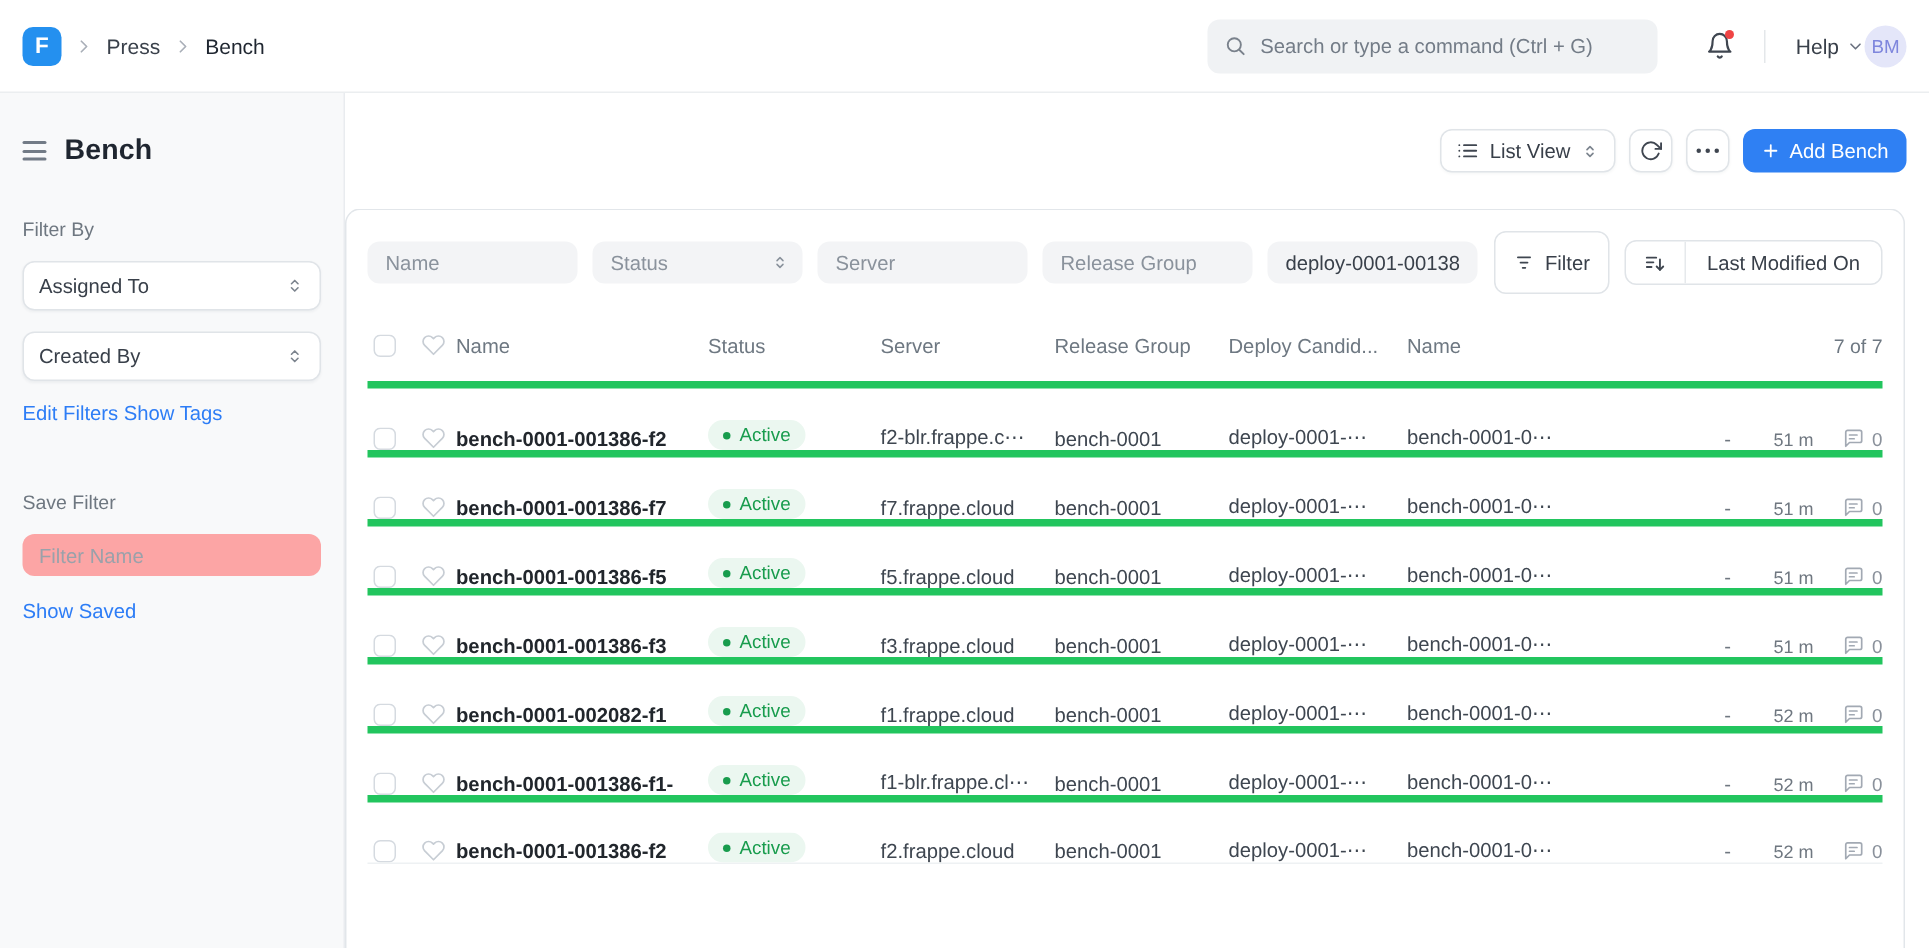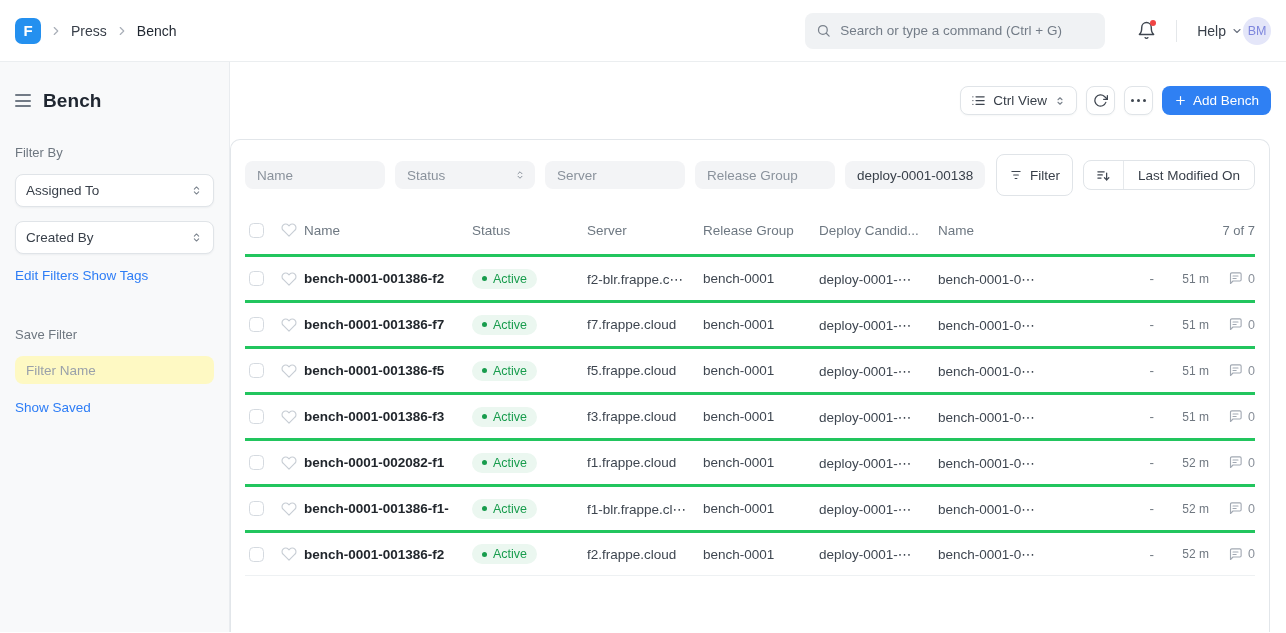--- a/index.html
+++ b/index.html
@@ -83,21 +83,21 @@
   .panel-label { font-size:13px; color:#6E7780; margin:6px 0 14px; }
   .side-select {
     height:33px; background:#fff; border:1px solid #E0E4E8; border-radius:8px;
     box-shadow:0 1px 2px rgba(25,39,52,.05);
     display:flex; align-items:center; justify-content:space-between;
     padding:0 10px; margin-bottom:14px; cursor:pointer; color:#39404A;
   }
   .side-link { font-size:13.5px; color:#2D7DF6; margin:0 0 14px; cursor:pointer; display:inline-block; }
   .save-label { margin-top:30px; }
   .side-input {
-    width:100%; height:28px; background:#fef9c3; border:none; border-radius:8px;
+    width:100%; height:28px; background:#fca5a5; border:none; border-radius:8px;
     padding:0 11px; font-size:13.5px; color:#39404A; outline:none; font-family:inherit;
     margin-bottom:16px;
   }
   .side-input::placeholder { color:#9AA1AA; }
 
   
   .card {
     flex:1; margin-right:16px; background:#fff;
     border:1px solid #E2E6EA; border-bottom:none;
     border-radius:10px 10px 0 0; padding:14px 14px 0;
@@ -129,22 +129,22 @@
     border-left:1px solid #E6E9EC; display:flex; align-items:center;
     padding:0 14px; font-size:13.5px; color:#383F49; cursor:pointer; white-space:nowrap;
   }
 
   
   .t-head {
     display:flex; align-items:center; height:48px; margin-top:10px;
     color:#6E7882; font-size:13.5px;
   }
   .t-row {
-    display:flex; align-items:center; height:46px;
-    border-top:3px solid #22c55e; cursor:pointer;
+    display:flex; align-items:flex-end; height:46px;
+    border-top:5px solid #22c55e; cursor:pointer;
   }
   .t-row:last-child { border-bottom:1px solid #EEF1F3; }
   .cell { white-space:nowrap; overflow:hidden; padding-right:10px; }
   .c-check { flex:0 0 36px; padding:0; }
   .c-heart { flex:0 0 23px; padding:0; }
   .c-name   { flex:0 0 168px; }
   .c-status { flex:0 0 115px; }
   .c-server { flex:0 0 116px; }
   .c-rg     { flex:0 0 116px; }
   .c-deploy { flex:0 0 119px; }
@@ -261,21 +261,21 @@
     <div class="actions-row">
       <button class="btn">
         <svg width="15" height="15" viewBox="0 0 24 24" fill="none" stroke="#3F4650" stroke-width="2" stroke-linecap="round">
             <line x1="8" y1="6" x2="21" y2="6"></line>
             <line x1="8" y1="12" x2="21" y2="12"></line>
             <line x1="8" y1="18" x2="21" y2="18"></line>
             <line x1="3" y1="6" x2="3.01" y2="6"></line>
             <line x1="3" y1="12" x2="3.01" y2="12"></line>
             <line x1="3" y1="18" x2="3.01" y2="18"></line>
           </svg>
-        <span>Ctrl View</span>
+        <span>List View</span>
         <svg width="12" height="12" viewBox="0 0 24 24" fill="none" stroke="#7C848E" stroke-width="2.2" stroke-linecap="round" stroke-linejoin="round">
             <polyline points="8 9.5 12 5.5 16 9.5"></polyline>
             <polyline points="8 14.5 12 18.5 16 14.5"></polyline>
           </svg>
       </button>
       <button class="btn icon-only">
         <svg width="15" height="15" viewBox="0 0 24 24" fill="none" stroke="#3F4650" stroke-width="2" stroke-linecap="round" stroke-linejoin="round">
             <polyline points="23 4 23 10 17 10"></polyline>
             <path d="M20.49 15a9 9 0 1 1-2.12-9.36L23 10"></path>
           </svg>

